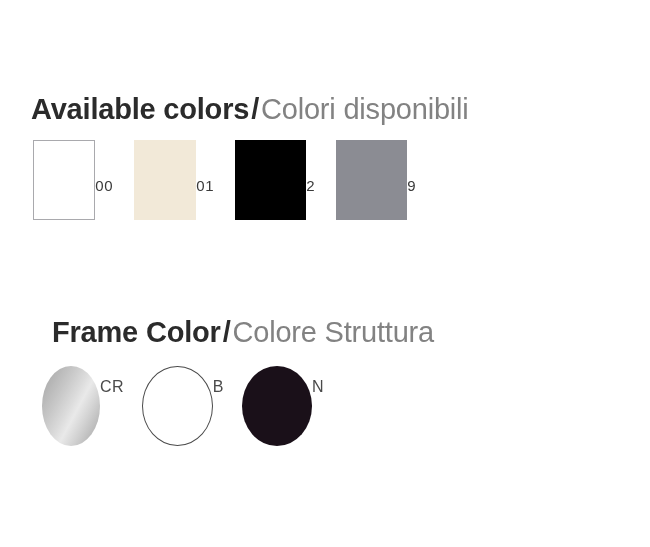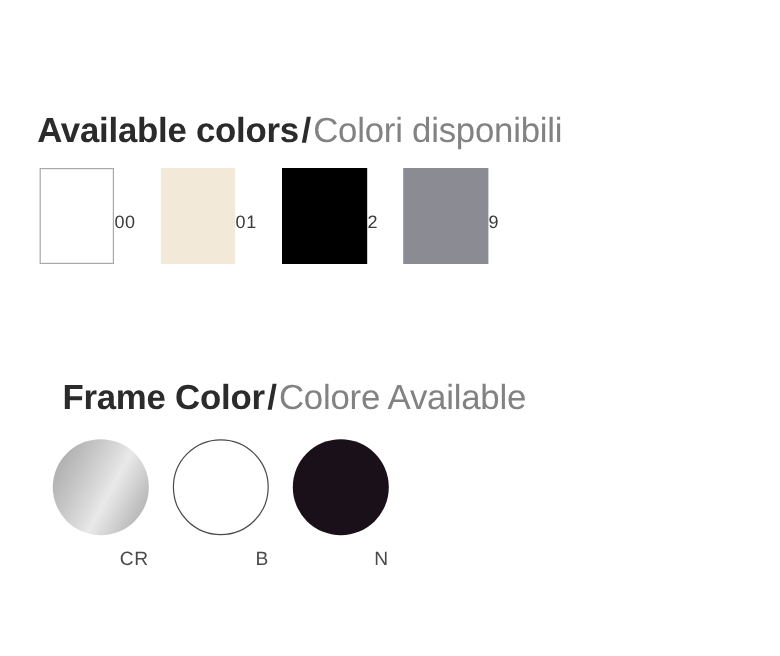--- a/index.html
+++ b/index.html
@@ -82,22 +82,21 @@
   .frame-row {
     position: absolute;
     left: 42px;
     top: 366px;
     display: flex;
     gap: 18px;
   }
   .frame-cell {
     width: 82px;
     display: flex;
-    flex-direction: column;
-    align-items: flex-end;
+    align-items: flex-start;
   }
   .frame-chip {
     width: 80px;
     height: 80px;
     border-radius: 50%;
     box-sizing: border-box;
   }
   .frame-chip.chrome {
     background: linear-gradient(118deg,
                 #a7a7a7 0%,
@@ -149,21 +148,21 @@
     <div class="swatch-cell">
       <div class="swatch-chip" style="background:#8B8C93;"></div>
       <div class="swatch-label">9</div>
     </div>
 
 
 
   </div>
 
   <div class="section-heading" id="heading-frame">
-    <span class="en">Frame Color</span><span class="sep">/</span><span class="it">Colore Available</span>
+    <span class="en">Frame Color</span><span class="sep">/</span><span class="it">Colore Struttura</span>
   </div>
 
   <div class="frame-row">
 
     <div class="frame-cell">
       <div class="frame-chip chrome"></div>
       <div class="frame-label">CR</div>
     </div>
 
     <div class="frame-cell">

